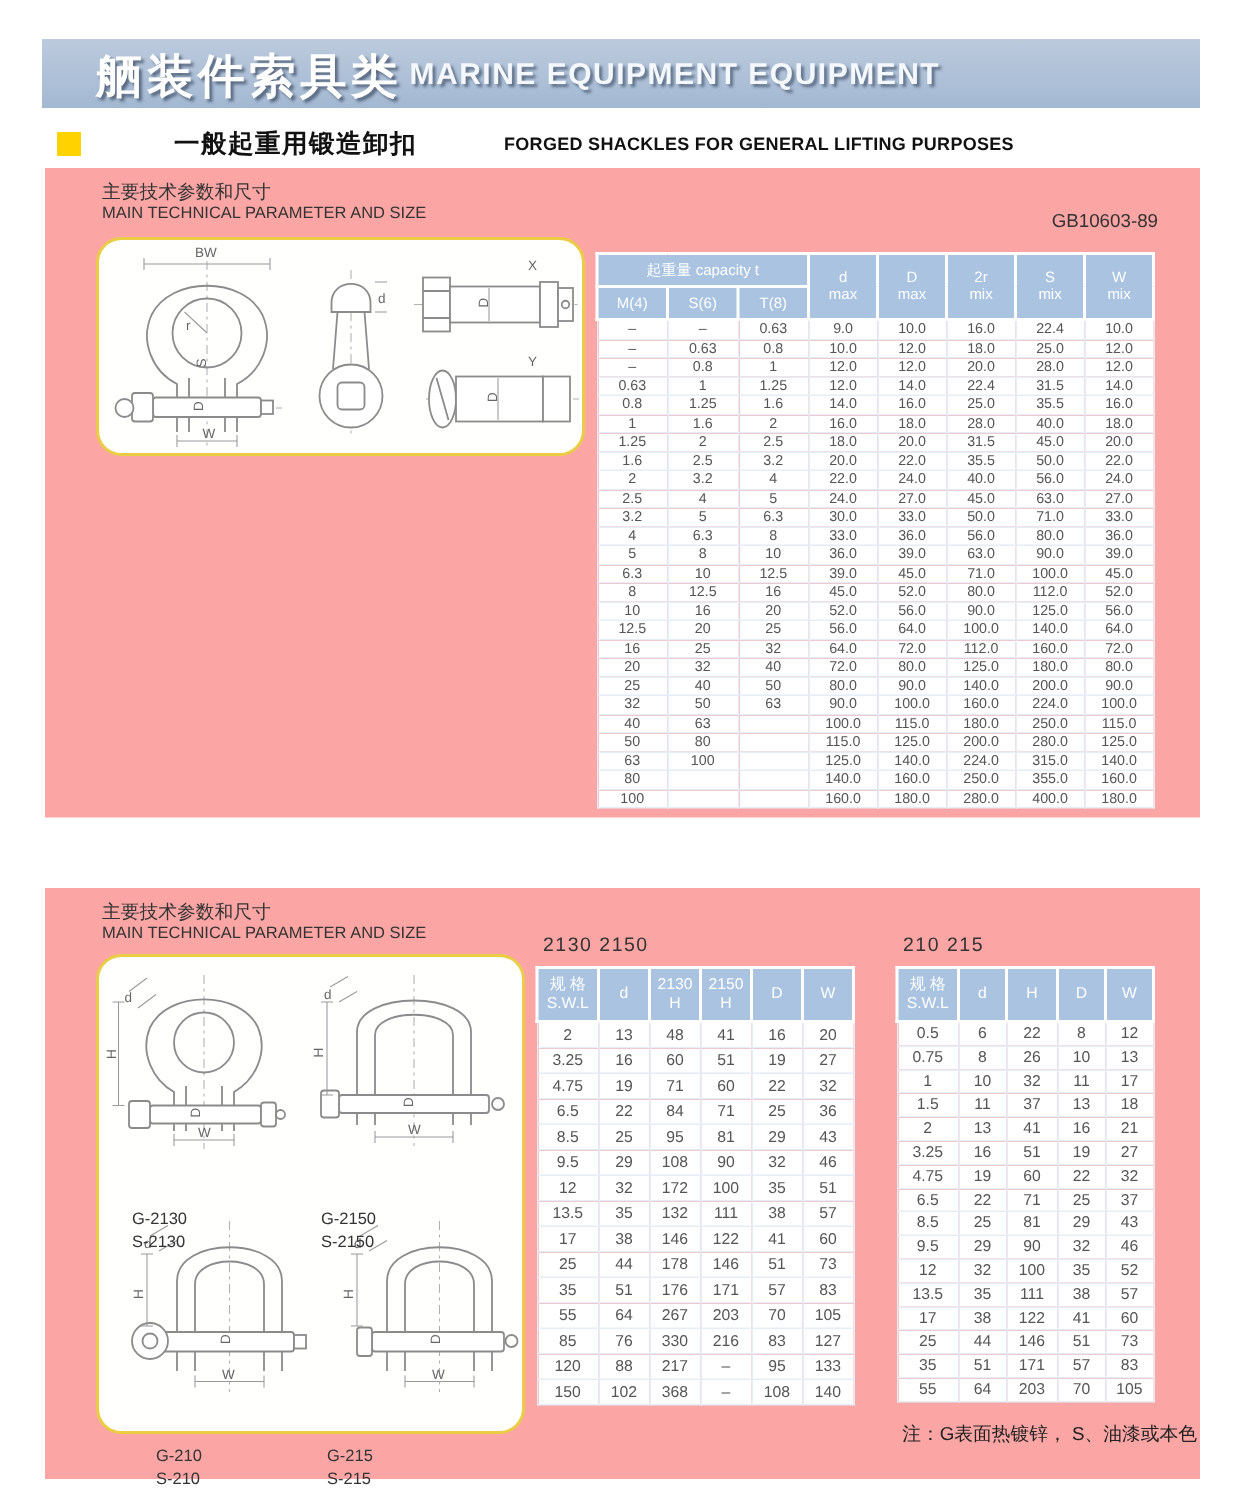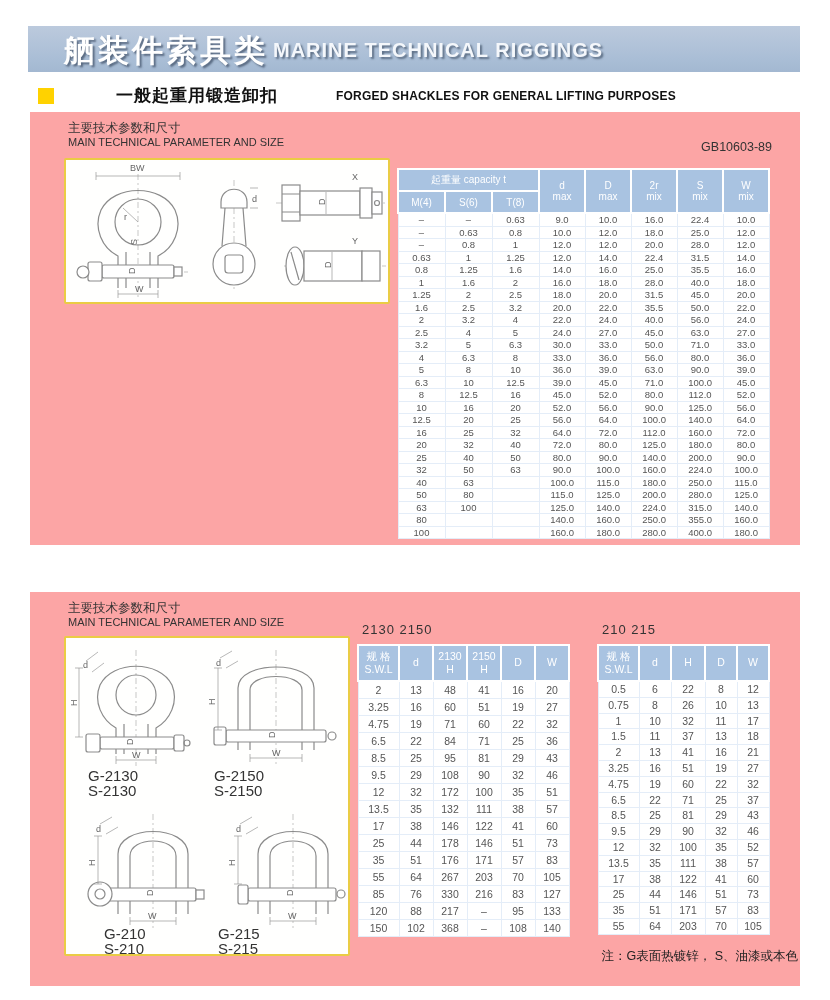--- a/index.html
+++ b/index.html
@@ -21,31 +21,31 @@
   .sec-en { font-size:12px; font-weight:bold; color:#111; margin-left:10px; letter-spacing:.2px; }
 
   .panel { position:absolute; left:30px; width:770px; background:#fca5a5; }
   #panel1 { top:112px; height:433px; }
   #panel2 { top:592px; height:394px; }
 
   .subtitle-zh { position:absolute; left:38px; top:8px; font-size:12.5px; color:#333; }
   .subtitle-en { position:absolute; left:38px; top:24px; font-size:11px; color:#333; }
   .standard { position:absolute; right:28px; top:28px; font-size:12.5px; color:#333; }
 
-  .diagram-box { position:absolute; background:#fffffe; border:2px solid #eacc45; border-radius:2px; }
+  .diagram-box { position:absolute; background:#fffffe; border:2px solid #eacc45; border-radius:17px; }
   #diagram1 { left:34px; top:46px; width:326px; height:146px; }
   #diagram2 { left:34px; top:44px; width:286px; height:320px; }
 
   svg .ln { fill:none; stroke:#8b8b8b; stroke-width:1.2; }
   svg .fl { fill:#fff; stroke:#8b8b8b; stroke-width:1.2; }
   svg .cl { fill:none; stroke:#b0b0b0; stroke-width:.7; stroke-dasharray:6 3 2 3; }
   svg .dm { stroke:#999; stroke-width:.7; fill:none; }
   svg text.dim { fill:#666; font-size:9px; font-family:"Liberation Sans",sans-serif; }
 
-  .dcap { position:absolute; font-size:15px; color:#333; line-height:15px; }
+  .dcap { position:absolute; font-size:11px; color:#333; line-height:15px;margin-top:38px; }
 
   
   table { border-collapse:collapse; table-layout:fixed; }
   th { background:#a9c3e1; color:#fff; font-weight:normal; border:2px solid #fff; text-align:center; }
   td { background:#fff; color:#555; border:1px solid #e4edf8; text-align:center; overflow:hidden; }
 
   #t1wrap { position:absolute; left:367px; top:56px; }
   .t1 { width:372px; }
   .t1 th { font-size:10px; height:22px; padding:0 2px; }
   .t1 td { font-size:9.5px; height:11.5px; line-height:11.5px; padding:0; }
@@ -62,21 +62,21 @@
 
   .note { position:absolute; right:2px; top:356px; font-size:12.5px; color:#222; }
 </style>
 </head>
 <body>
 
 <div class="page">
 
   <div class="banner">
     <span class="banner-zh">舾装件索具类</span>
-    <span class="banner-en">MARINE TECHNICAL RIGGINGS</span>
+    <span class="banner-en">MARINE EQUIPMENT EQUIPMENT</span>
   </div>
 
   <div class="sec-title" style="top:84px;">
     <span class="bullet"></span>
     <span class="sec-zh">一般起重用锻造卸扣</span>
     <span class="sec-en">FORGED SHACKLES FOR GENERAL LIFTING PURPOSES</span>
   </div>
 
   <div class="panel" id="panel1">
     <div class="subtitle-zh">主要技术参数和尺寸</div>

